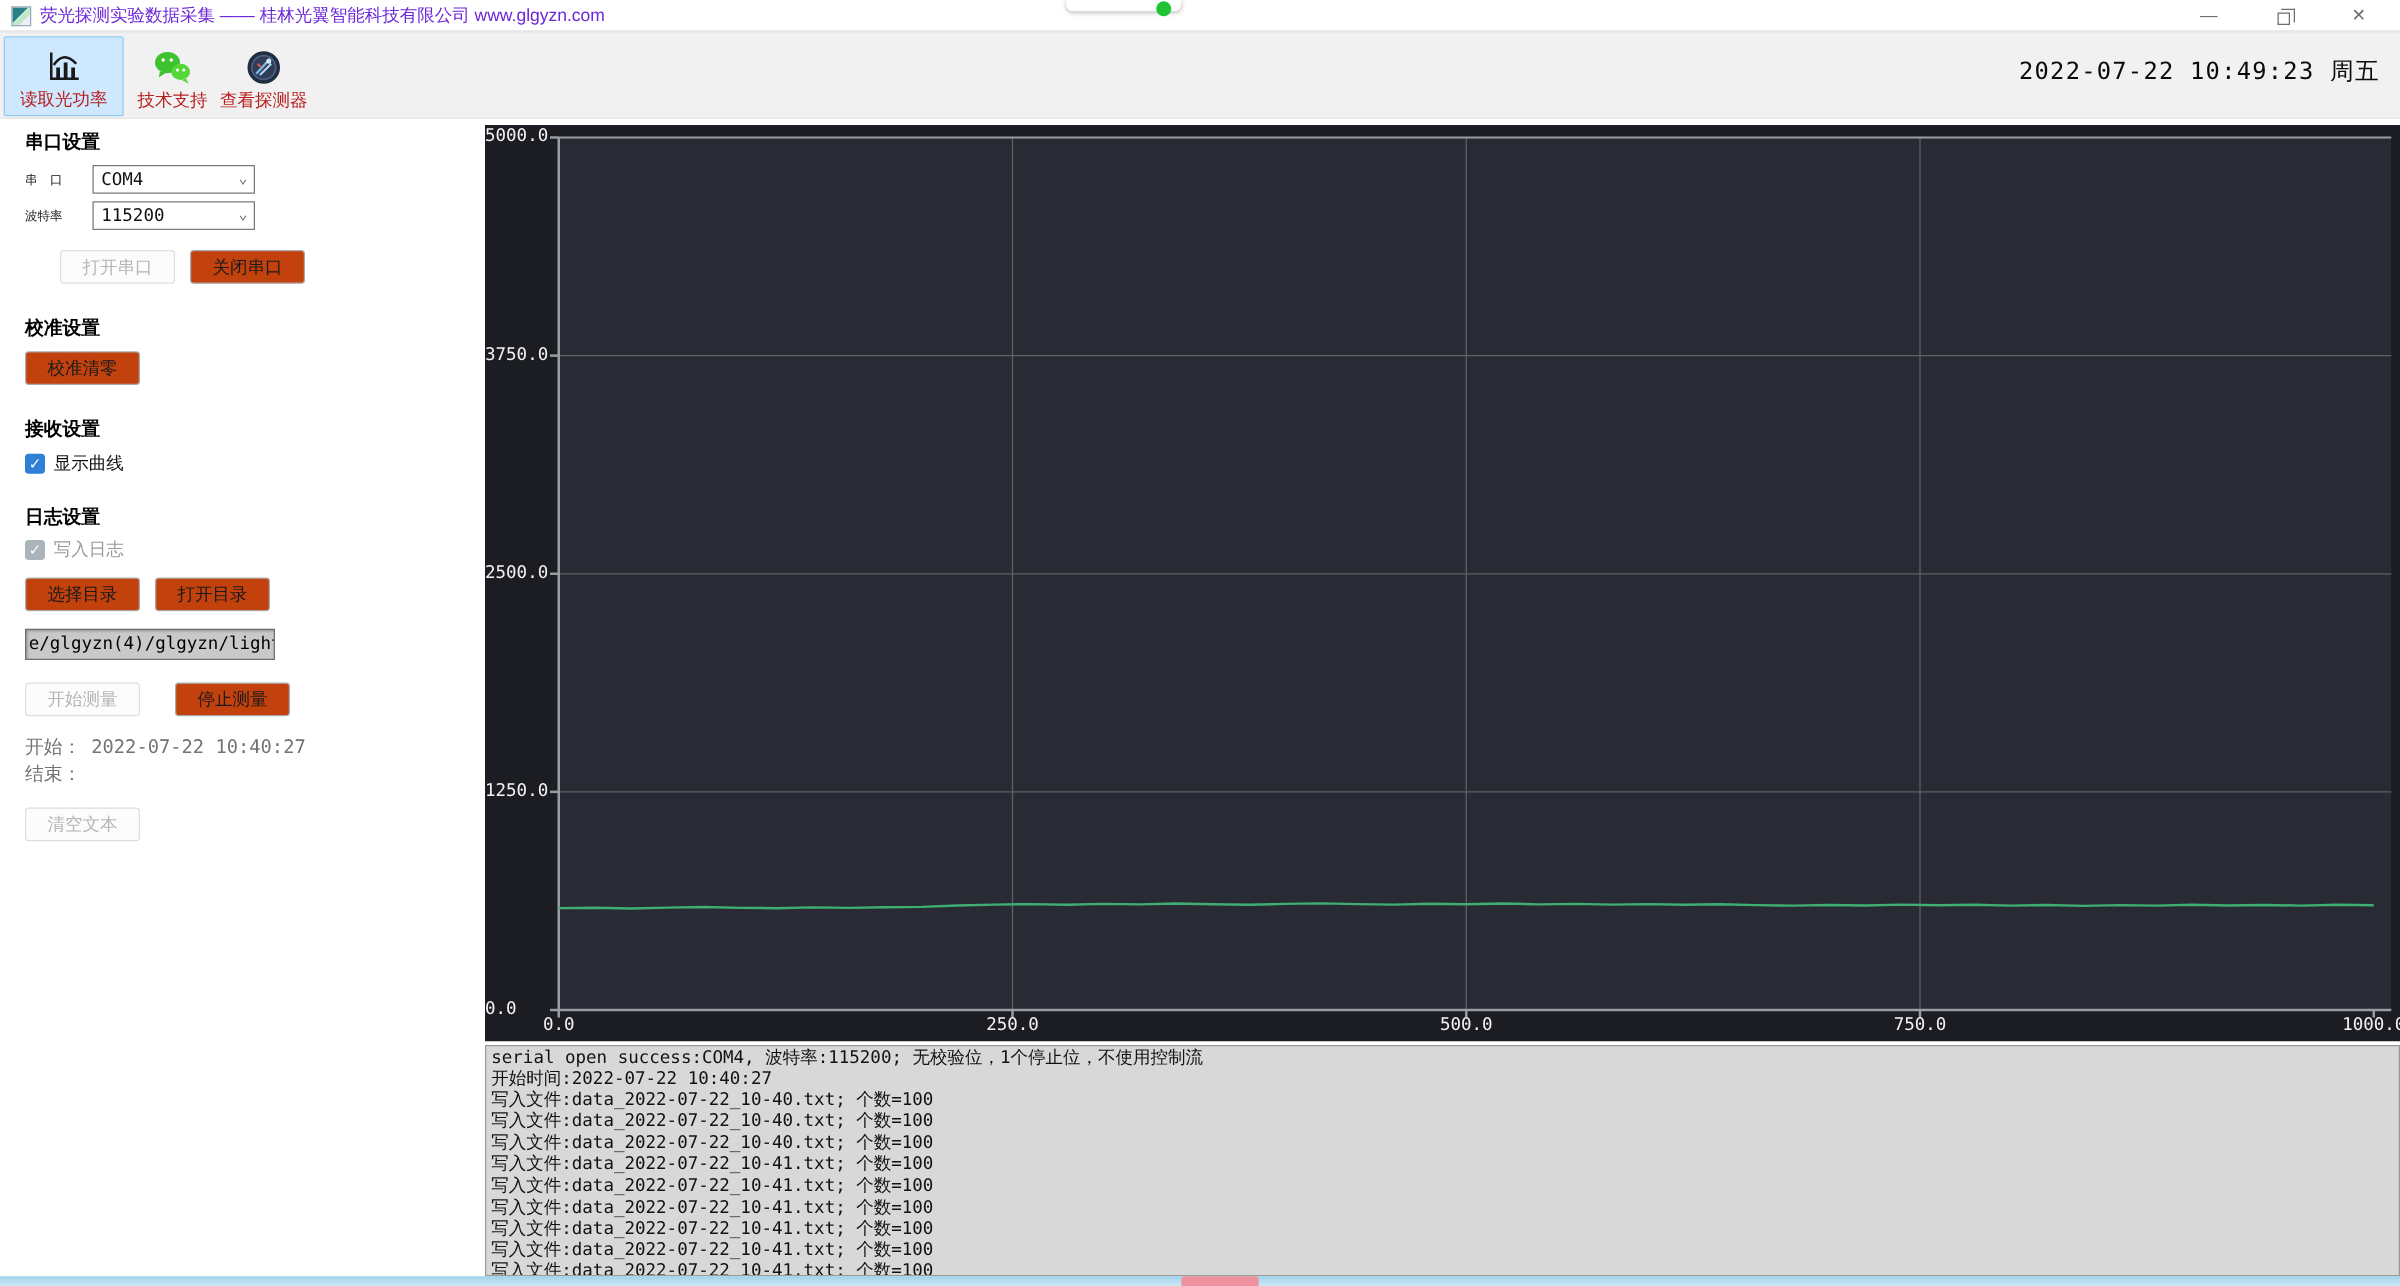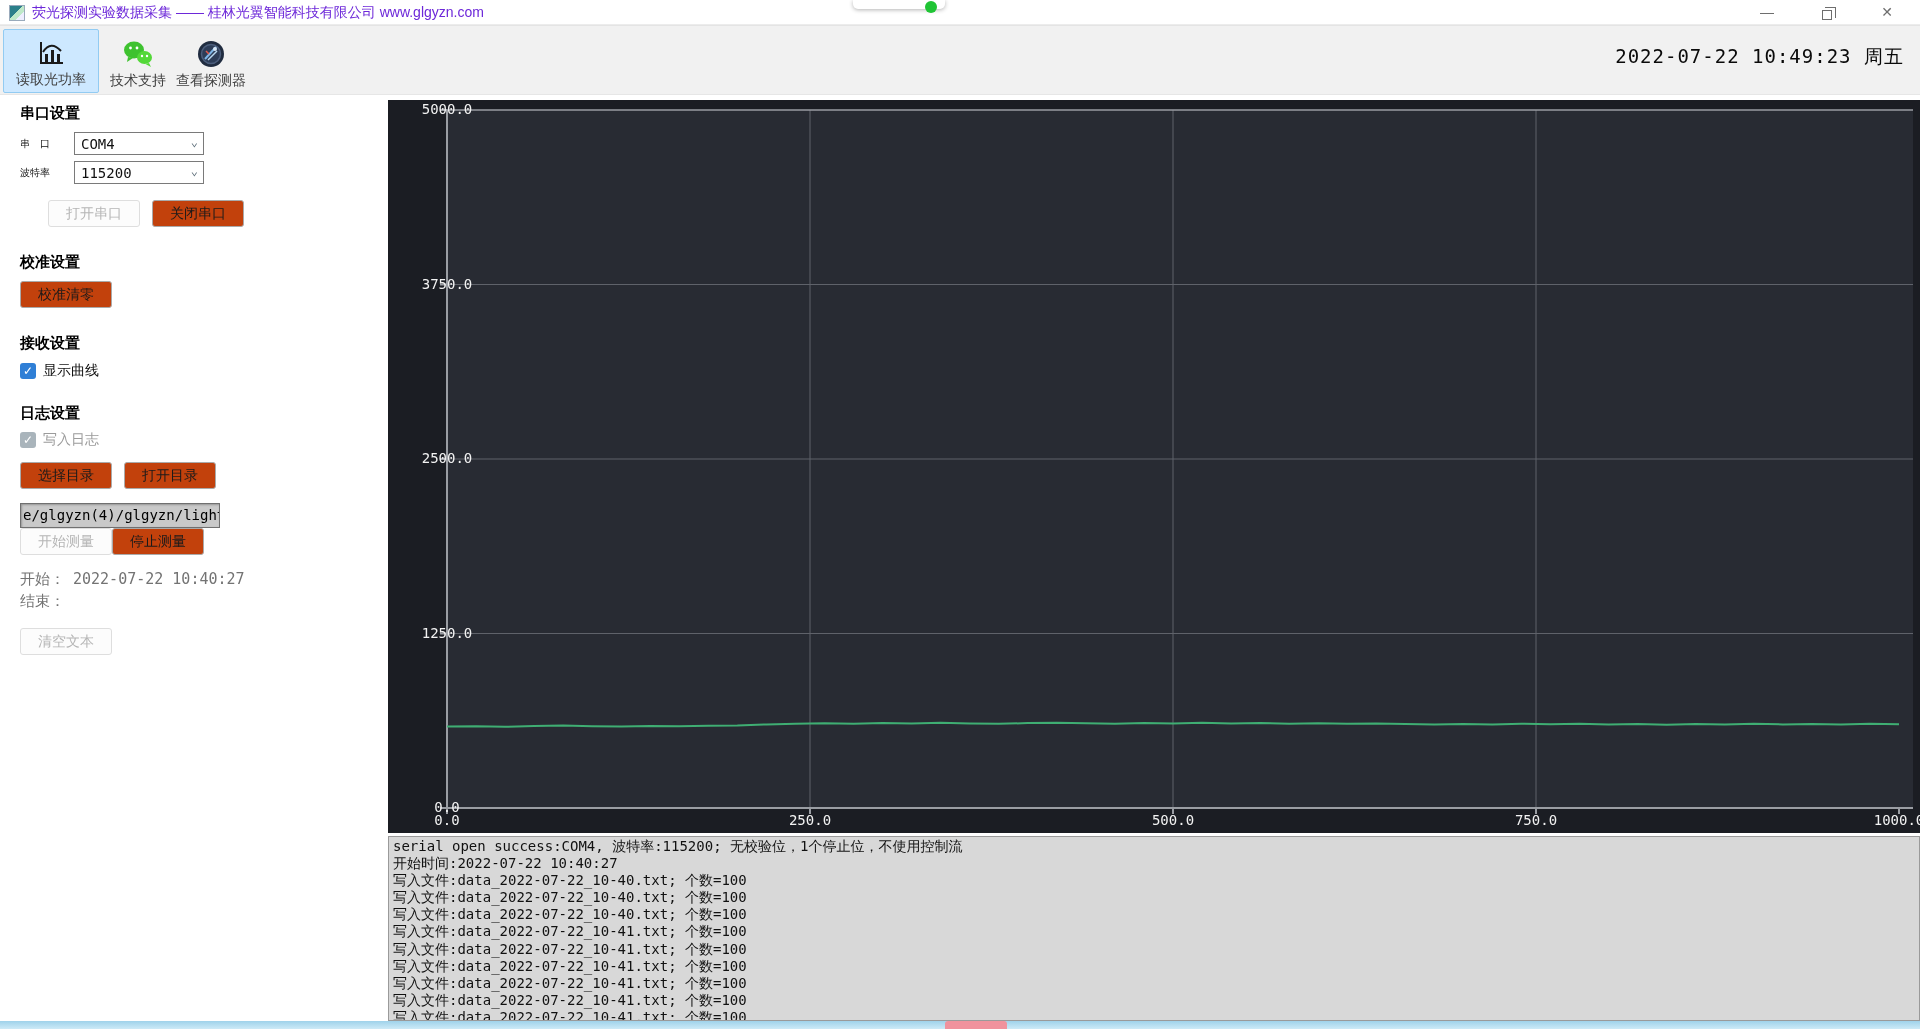--- a/index.html
+++ b/index.html
@@ -23,21 +23,21 @@
   .top-overlay { position:absolute; left:853px; top:0; width:92px; height:9px; background:#fff;
     border-radius:0 0 5px 5px; box-shadow:0 1px 4px rgba(0,0,0,.3); z-index:30; }
   .top-overlay .green-dot { position:absolute; left:72px; top:1px; width:12px; height:12px;
     border-radius:50%; background:#1fc434; }
 
   
   .toolbar { position:absolute; left:0; top:25px; width:1920px; height:70px;
     background:#f1f1f1; border-top:1px solid #e4e4e4; border-bottom:1px solid #e6e6e6; }
   .tb-btn { position:absolute; top:3px; height:64px; display:flex; flex-direction:column;
     align-items:center; justify-content:flex-end; padding:4px 6px 3px; border-radius:2px;
-    font-size:14px; color:#404040; }
+    font-size:14px; color:#b91c1c; }
   .tb-btn .ticon { height:36px; display:flex; align-items:center; justify-content:center; }
   .tb-btn.active { background:#cde8ff; border:1px solid #92cbf2; }
   .tb-read { left:3px; width:96px; } .tb-wechat { left:104px; } .tb-detector { left:170px; }
   .tb-datetime { position:absolute; right:16px; top:18px; font-family:"DejaVu Sans Mono",monospace;
     font-size:19px; color:#0a0a0a; letter-spacing:1px; }
 
   
   .sidebar { position:absolute; left:12px; top:96px; width:308px; bottom:8px; background:#fff;
     padding:8px 0 0 8px; }
   .sec-title { font-size:15px; font-weight:bold; color:#000; }
@@ -58,22 +58,22 @@
   .checkrow.disabled { color:#9b9b9b; }
   .path-field { width:200px; height:25px; background:#c9c9c9; border:1px solid #707070;
     box-shadow:inset 1px 1px 2px rgba(0,0,0,.25); font-family:"DejaVu Sans Mono",monospace;
     font-size:14px; color:#000; line-height:23px; padding:0 2px; white-space:nowrap; overflow:hidden; }
   .time-line { font-size:15px; color:#737373; margin-top:3px; display:flex; }
   .time-line .tval { font-family:"DejaVu Sans Mono",monospace; margin-left:8px; }
 
   
   .chart-area { position:absolute; left:388px; top:100px; width:1532px; height:733px;
     background:#1b1d23; overflow:hidden; }
-  .ytick { position:absolute; left:0; width:72px; text-align:center; color:#f2f2f2;
-    font-family:"DejaVu Sans Mono",monospace; font-size:14px;margin-left:23px; }
+  .ytick { position:absolute; left:0; width:72px; text-align:left; color:#f2f2f2;
+    font-family:"DejaVu Sans Mono",monospace; font-size:14px; }
   .xtick { position:absolute; top:712px; width:60px; text-align:center; color:#f2f2f2;
     font-family:"DejaVu Sans Mono",monospace; font-size:14px; }
 
   
   .log-output { position:absolute; left:388px; top:836px; width:1532px; height:185px;
     background:#d8d8d8; border:1px solid #9a9a9a; padding:1px 4px; overflow:hidden;
     font-family:"DejaVu Sans Mono",monospace; font-size:14px; color:#111; }
   .log-line { line-height:17.1px; white-space:nowrap; }
 
   
@@ -182,21 +182,21 @@
     <span>写入日志</span>
   </div>
 
   <div class="row" style="margin-top:13px; gap:12px;">
     <span class="btn">选择目录</span>
     <span class="btn">打开目录</span>
   </div>
 
   <div class="path-field" style="margin-top:14px;">e/glgyzn(4)/glgyzn/light</div>
 
-  <div class="row" style="gap:0;">
+  <div class="row" style="margin-top:18px; gap:28px;">
     <span class="btn disabled">开始测量</span>
     <span class="btn">停止测量</span>
   </div>
 
   <div class="time-line" style="margin-top:15px;">
     <span>开始：</span>
     <span class="tval">2022-07-22 10:40:27</span>
   </div>
   <div class="time-line">
     <span>结束：</span>

